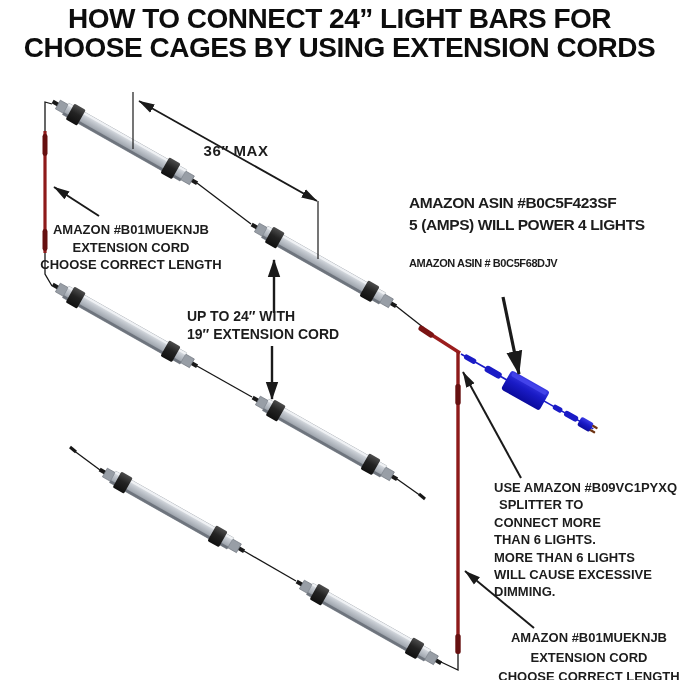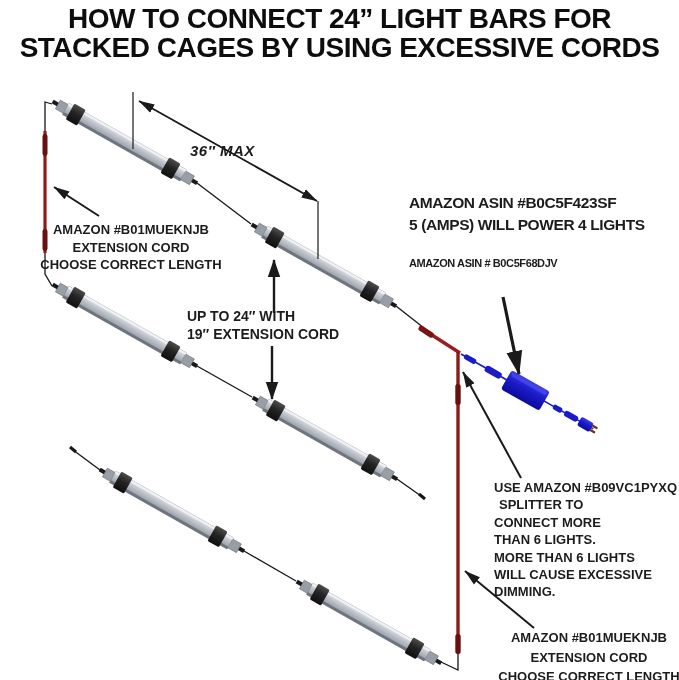--- a/index.html
+++ b/index.html
@@ -7,37 +7,37 @@
     position:relative;width:679px;height:680px;background:#ffffff;overflow:hidden;
     font-family:"Liberation Sans","DejaVu Sans",sans-serif;color:#1c1c1c;
   }
   .title{
     position:absolute;left:0;top:4px;width:679px;text-align:center;
     font-weight:700;font-size:28px;line-height:29px;color:#0d0d0d;letter-spacing:-0.5px;
   }
   svg.diagram{position:absolute;left:0;top:0;}
   .ann{position:absolute;font-weight:700;color:#1c1c1c;}
   .ann span{display:block;}
-  .t36{left:190px;top:142px;width:92px;font-size:15px;text-align:left;letter-spacing:0.5px;font-style:italic;}
+  .t36{left:190px;top:142px;width:92px;font-size:15px;text-align:center;letter-spacing:0.5px;}
   .leftCord{left:33px;top:221px;width:196px;font-size:13px;line-height:17.6px;text-align:center;}
   .upTo24{left:187px;top:307px;width:164px;font-size:14px;line-height:18px;text-align:left;}
   .psu5{left:409px;top:192px;width:266px;font-size:15.5px;line-height:21.5px;letter-spacing:-0.4px;}
   .psu10{left:409px;top:253px;width:268px;font-size:11px;line-height:21.5px;letter-spacing:-0.4px;}
   .splitter{left:494px;top:479px;width:190px;font-size:13px;line-height:17.4px;}
   .splitter .indent{padding-left:5px;}
   .bottomCord{left:497px;top:628px;width:184px;font-size:13px;line-height:19.6px;text-align:center;}
 </style>
 </head>
 <body>
 
 <div class="stage">
 
   <div class="title">
     <div>HOW TO CONNECT 24” LIGHT BARS FOR</div>
-    <div>STACKED CAGES BY USING EXCESSIVE CORDS</div>
+    <div>CHOOSE CAGES BY USING EXTENSION CORDS</div>
   </div>
 
   <svg class="diagram" width="679" height="680" viewBox="0 0 679 680">
     <defs>
       <linearGradient id="barGrad" x1="0" y1="0" x2="0" y2="1">
         <stop offset="0" stop-color="#e9ecef"></stop>
         <stop offset="0.35" stop-color="#c3c8cf"></stop>
         <stop offset="0.7" stop-color="#a6acb4"></stop>
         <stop offset="1" stop-color="#868c95"></stop>
       </linearGradient>

